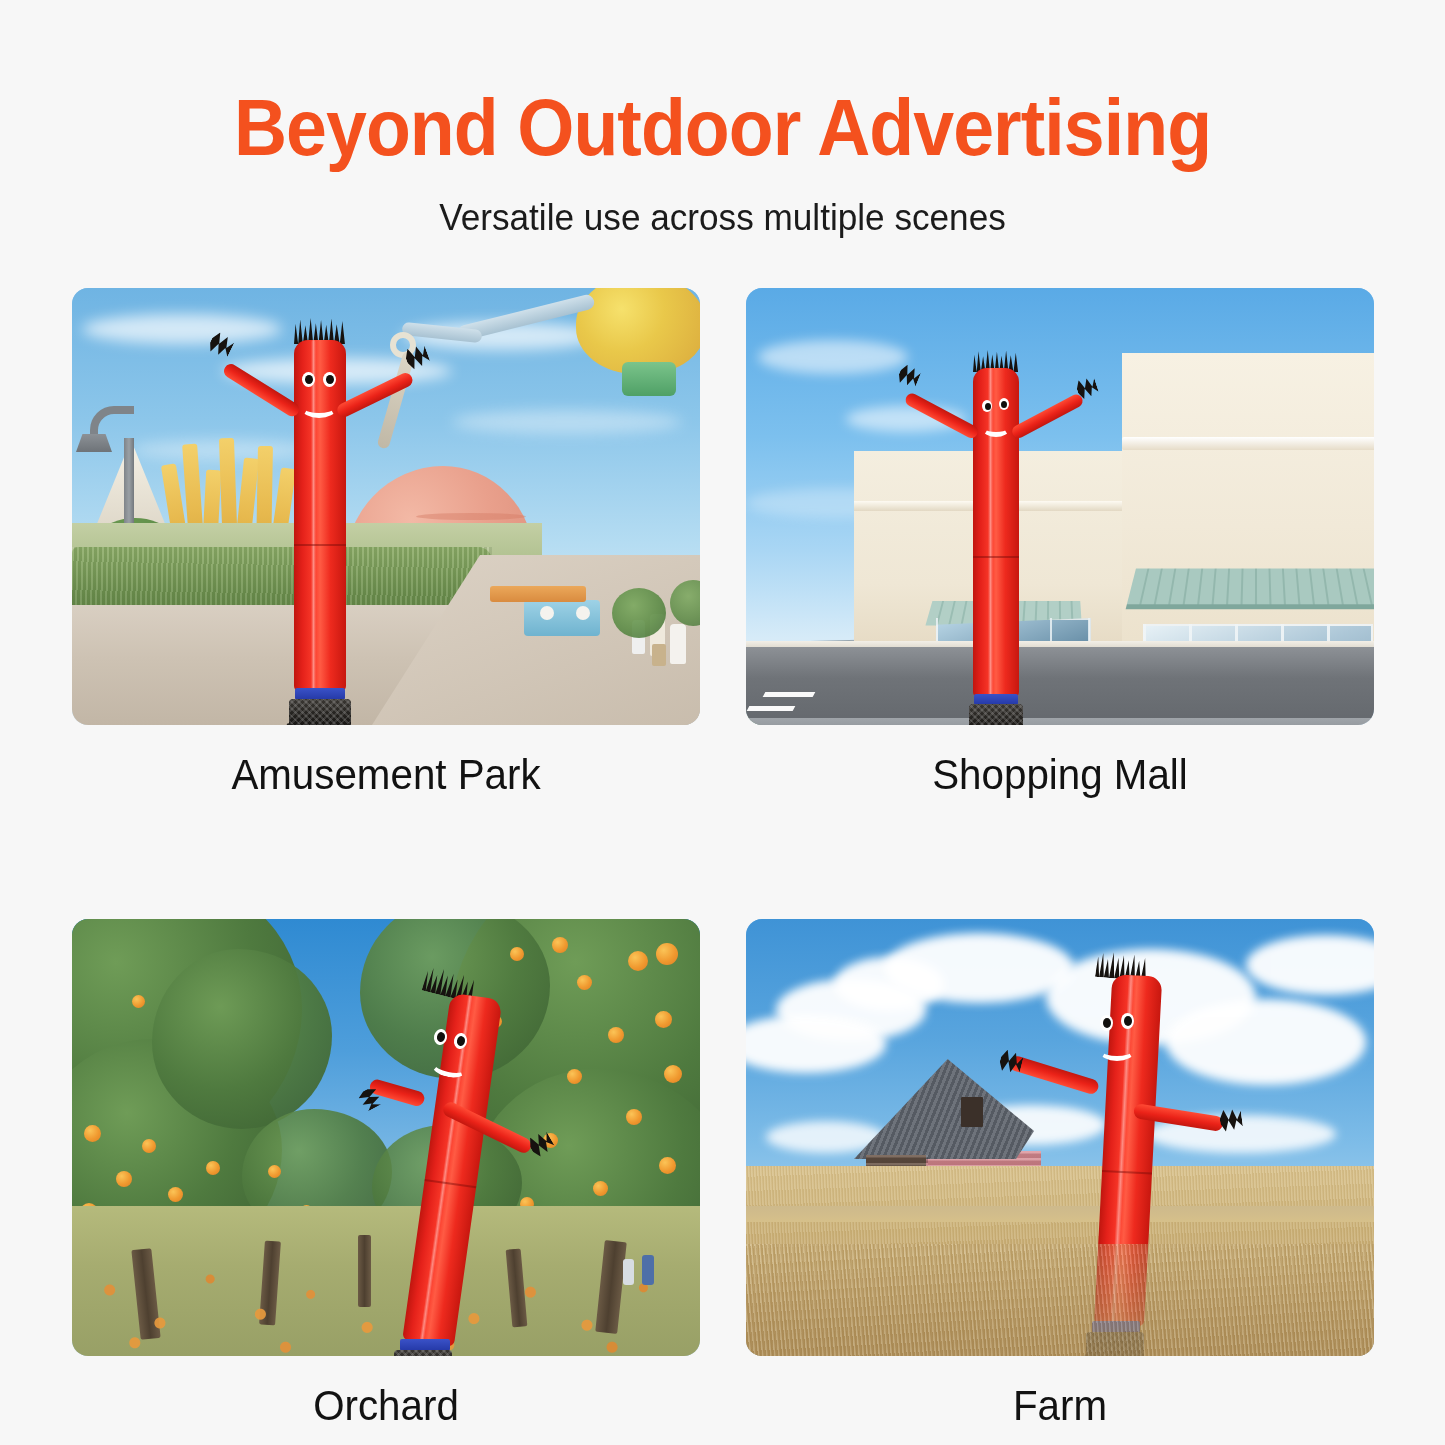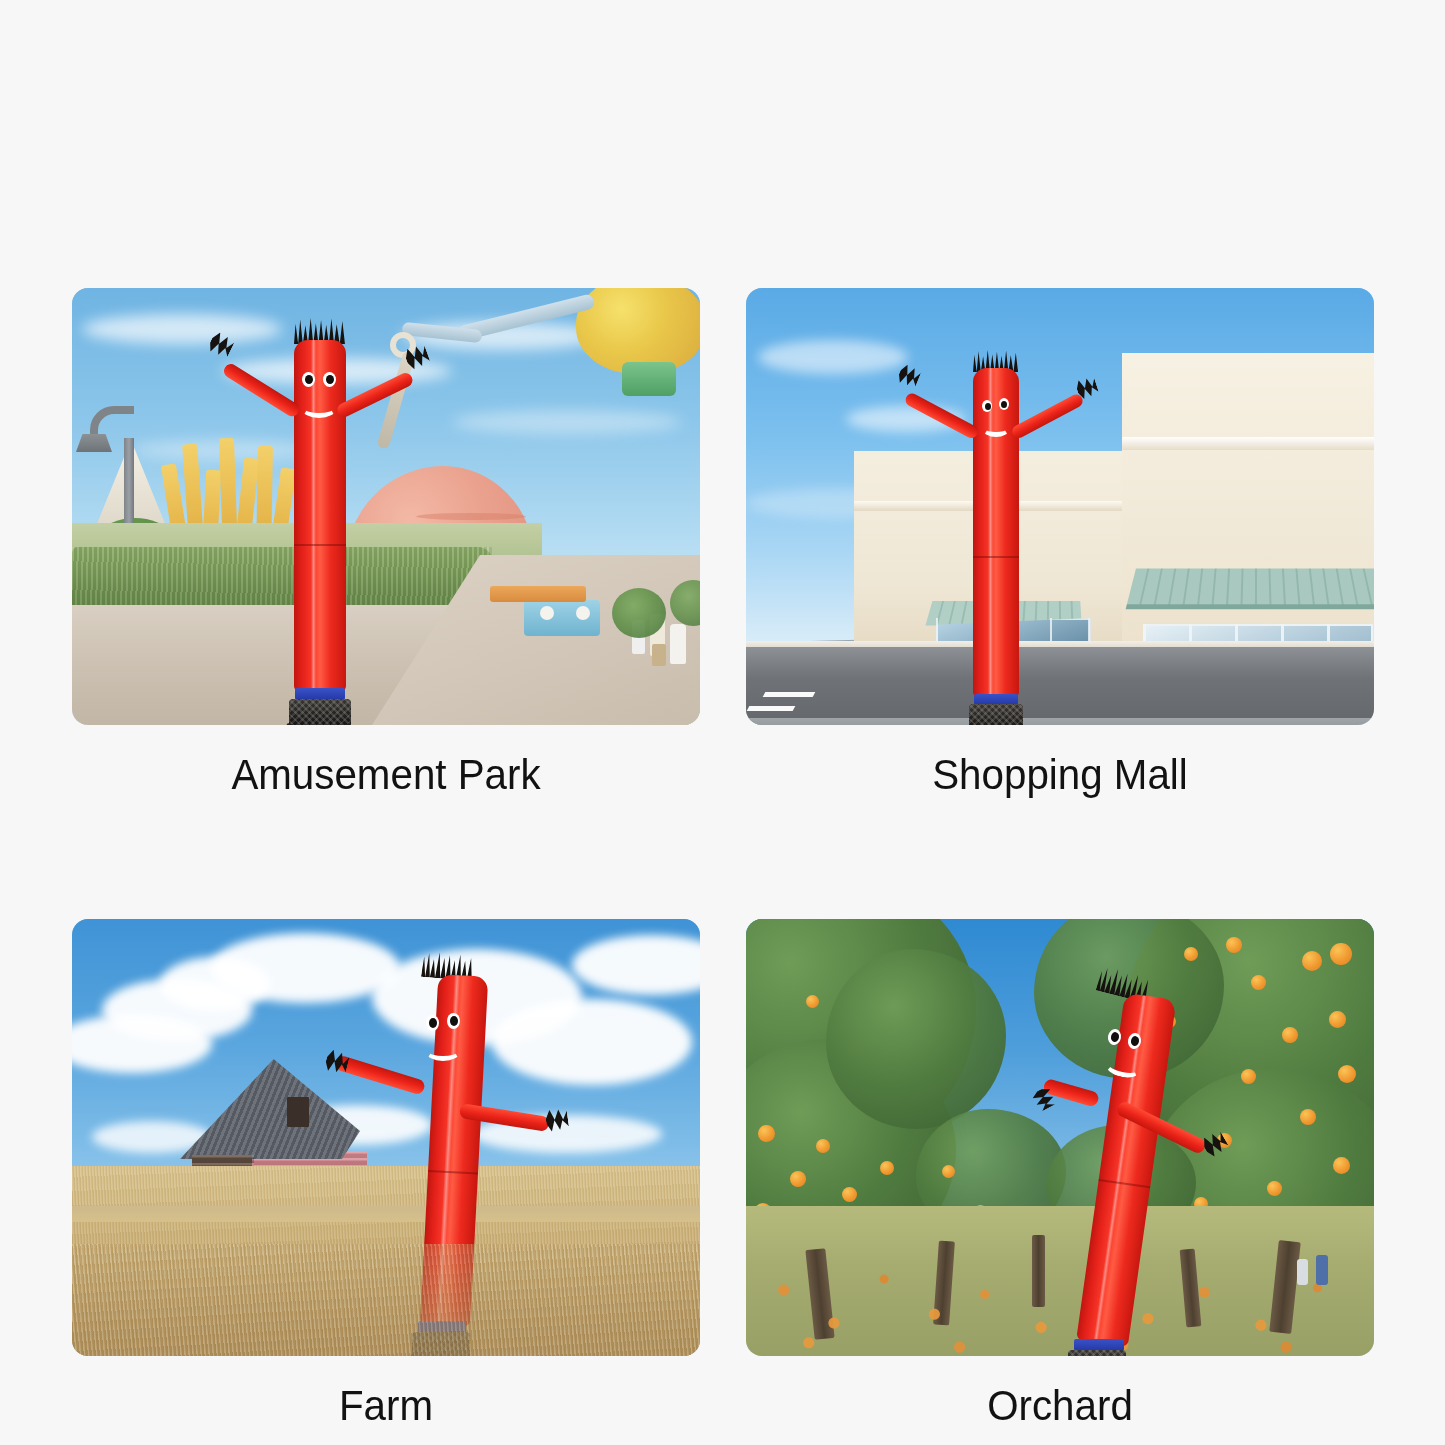--- a/index.html
+++ b/index.html
@@ -410,20 +410,24 @@
     position: absolute;
     background: #24221f;
     border-radius: 2px;
   }
 </style>
 </head>
 <body>
 
 <div class="page">
 
+  <div class="header">
+    <div class="main-title">Beyond Outdoor Advertising</div>
+    <div class="sub-title">Versatile use across multiple scenes</div>
+  </div>
 
   <div class="grid">
 
     <div class="cell">
       <div class="photo">
         <div class="layer p2-sky"></div>
 
         <div class="layer p2-cloud" style="left:10px;top:26px;width:200px;height:30px;"></div>
         <div class="layer p2-cloud" style="left:150px;top:70px;width:230px;height:26px;"></div>
         <div class="layer p2-cloud" style="left:330px;top:34px;width:200px;height:28px;"></div>
@@ -594,79 +598,20 @@
 
           <div class="arm" style="left:62px;top:78px;width:78px;height:13px;transform:rotate(-28deg);"></div>
           <div class="arm-tip" style="left:126px;top:28px;width:20px;height:20px;transform:rotate(-18deg)"></div>
 
           <div class="band-blue" style="left:23px;top:344px;width:44px;height:11px"></div>
           <div class="blower" style="left:18px;top:354px;width:54px;height:30px"></div>
 
         </div>
       </div>
       <div class="caption">Shopping Mall</div>
-    </div>
-
-    <div class="cell row2">
-      <div class="photo">
-        <div class="layer p3-sky"></div>
-
-        <div class="layer p3-cloud" style="left:30px;top:60px;width:150px;height:62px;"></div>
-        <div class="layer p3-cloud" style="left:88px;top:38px;width:110px;height:54px;"></div>
-        <div class="layer p3-cloud" style="left:-20px;top:96px;width:160px;height:58px;"></div>
-        <div class="layer p3-cloud" style="left:138px;top:14px;width:190px;height:70px;"></div>
-        <div class="layer p3-cloud" style="left:300px;top:30px;width:210px;height:96px;"></div>
-        <div class="layer p3-cloud" style="left:420px;top:80px;width:200px;height:86px;"></div>
-        <div class="layer p3-cloud" style="left:500px;top:16px;width:160px;height:60px;"></div>
-        <div class="layer p3-cloud" style="left:210px;top:186px;width:150px;height:40px;opacity:.9"></div>
-        <div class="layer p3-cloud" style="left:400px;top:196px;width:190px;height:38px;opacity:.85"></div>
-        <div class="layer p3-cloud" style="left:20px;top:202px;width:120px;height:32px;opacity:.8"></div>
-
-        <div class="layer p3-barn-gable"></div>
-        <div class="layer p3-barn-wall"></div>
-        <div class="layer p3-barn-planks"></div>
-        <div class="layer p3-roof"></div>
-        <div class="layer p3-barn-window"></div>
-        <div class="layer p3-barn-porch"></div>
-        <div class="layer" style="left:120px;top:236px;width:62px;height:58px;background:repeating-linear-gradient(180deg,rgba(255,255,255,.12) 0 2px,rgba(0,0,0,.22) 3px 8px)"></div>
-
-        <div class="layer p3-field"></div>
-        <div class="layer p3-field-tex"></div>
-        <div class="layer" style="left:0;right:0;top:287px;height:16px;background:linear-gradient(180deg,#cdb98c,#d6c08a)"></div>
-
-        <div class="man" style="left:318px;top:34px;width:190px;height:396px;">
-          <div class="man-hair" style="left:32px;top:0;width:52px;height:26px;transform:rotate(5deg)"></div>
-          <div class="man-body" style="left:30px;top:22px;width:50px;height:350px;transform:rotate(3deg);transform-origin:50% 100%;">
-            <div class="man-gloss"></div>
-            <div class="man-seam" style="top:196px"></div>
-          </div>
-          <div class="eye" style="left:36px;top:62px;width:13px;height:16px">
-            <div class="pupil" style="left:3px;top:3px;width:8px;height:10px"></div>
-          </div>
-          <div class="eye" style="left:57px;top:60px;width:13px;height:16px">
-            <div class="pupil" style="left:3px;top:3px;width:8px;height:10px"></div>
-          </div>
-          <div class="smile" style="left:36px;top:90px;width:34px;height:18px;"></div>
-
-          <div class="arm" style="left:34px;top:128px;width:92px;height:15px;transform:rotate(197deg);"></div>
-          <div class="arm-tip" style="left:-64px;top:98px;width:22px;height:22px;transform:rotate(14deg)"></div>
-
-          <div class="arm" style="left:70px;top:150px;width:90px;height:15px;transform:rotate(9deg);"></div>
-          <div class="arm-tip" style="left:156px;top:156px;width:22px;height:22px;transform:rotate(-8deg)"></div>
-
-          <div class="band-blue" style="left:28px;top:368px;width:48px;height:12px"></div>
-          <div class="blower" style="left:22px;top:379px;width:58px;height:28px"></div>
-          <div class="blower-leg" style="left:18px;top:402px;width:10px;height:18px;transform:rotate(18deg)"></div>
-
-          <div class="blower-leg" style="left:72px;top:402px;width:10px;height:18px;transform:rotate(-18deg)"></div>
-        </div>
-
-        <div class="layer" style="left:0;right:0;bottom:0;height:112px;background:repeating-linear-gradient(84deg,rgba(255,250,230,.22) 0 1px,rgba(150,118,66,.2) 2px 4px),linear-gradient(180deg,rgba(198,168,110,.25),rgba(172,140,86,.75))"></div>
-      </div>
-      <div class="caption">Farm</div>
     </div>
 
     <div class="cell row2">
       <div class="photo">
         <div class="layer p4-sky"></div>
 
         <div class="layer p4-canopy" style="left:-70px;top:-50px;width:300px;height:290px"></div>
         <div class="layer p4-canopy" style="left:-40px;top:120px;width:250px;height:230px"></div>
         <div class="layer p4-canopy" style="left:80px;top:30px;width:180px;height:180px;opacity:.95"></div>
 
@@ -739,14 +684,73 @@
           <div class="arm-tip" style="left:158px;top:162px;width:22px;height:22px;transform:rotate(-30deg)"></div>
 
           <div class="band-blue" style="left:28px;top:368px;width:50px;height:12px"></div>
           <div class="blower" style="left:22px;top:379px;width:58px;height:30px"></div>
 
         </div>
       </div>
       <div class="caption">Orchard</div>
     </div>
 
+    <div class="cell row2">
+      <div class="photo">
+        <div class="layer p3-sky"></div>
+
+        <div class="layer p3-cloud" style="left:30px;top:60px;width:150px;height:62px;"></div>
+        <div class="layer p3-cloud" style="left:88px;top:38px;width:110px;height:54px;"></div>
+        <div class="layer p3-cloud" style="left:-20px;top:96px;width:160px;height:58px;"></div>
+        <div class="layer p3-cloud" style="left:138px;top:14px;width:190px;height:70px;"></div>
+        <div class="layer p3-cloud" style="left:300px;top:30px;width:210px;height:96px;"></div>
+        <div class="layer p3-cloud" style="left:420px;top:80px;width:200px;height:86px;"></div>
+        <div class="layer p3-cloud" style="left:500px;top:16px;width:160px;height:60px;"></div>
+        <div class="layer p3-cloud" style="left:210px;top:186px;width:150px;height:40px;opacity:.9"></div>
+        <div class="layer p3-cloud" style="left:400px;top:196px;width:190px;height:38px;opacity:.85"></div>
+        <div class="layer p3-cloud" style="left:20px;top:202px;width:120px;height:32px;opacity:.8"></div>
+
+        <div class="layer p3-barn-gable"></div>
+        <div class="layer p3-barn-wall"></div>
+        <div class="layer p3-barn-planks"></div>
+        <div class="layer p3-roof"></div>
+        <div class="layer p3-barn-window"></div>
+        <div class="layer p3-barn-porch"></div>
+        <div class="layer" style="left:120px;top:236px;width:62px;height:58px;background:repeating-linear-gradient(180deg,rgba(255,255,255,.12) 0 2px,rgba(0,0,0,.22) 3px 8px)"></div>
+
+        <div class="layer p3-field"></div>
+        <div class="layer p3-field-tex"></div>
+        <div class="layer" style="left:0;right:0;top:287px;height:16px;background:linear-gradient(180deg,#cdb98c,#d6c08a)"></div>
+
+        <div class="man" style="left:318px;top:34px;width:190px;height:396px;">
+          <div class="man-hair" style="left:32px;top:0;width:52px;height:26px;transform:rotate(5deg)"></div>
+          <div class="man-body" style="left:30px;top:22px;width:50px;height:350px;transform:rotate(3deg);transform-origin:50% 100%;">
+            <div class="man-gloss"></div>
+            <div class="man-seam" style="top:196px"></div>
+          </div>
+          <div class="eye" style="left:36px;top:62px;width:13px;height:16px">
+            <div class="pupil" style="left:3px;top:3px;width:8px;height:10px"></div>
+          </div>
+          <div class="eye" style="left:57px;top:60px;width:13px;height:16px">
+            <div class="pupil" style="left:3px;top:3px;width:8px;height:10px"></div>
+          </div>
+          <div class="smile" style="left:36px;top:90px;width:34px;height:18px;"></div>
+
+          <div class="arm" style="left:34px;top:128px;width:92px;height:15px;transform:rotate(197deg);"></div>
+          <div class="arm-tip" style="left:-64px;top:98px;width:22px;height:22px;transform:rotate(14deg)"></div>
+
+          <div class="arm" style="left:70px;top:150px;width:90px;height:15px;transform:rotate(9deg);"></div>
+          <div class="arm-tip" style="left:156px;top:156px;width:22px;height:22px;transform:rotate(-8deg)"></div>
+
+          <div class="band-blue" style="left:28px;top:368px;width:48px;height:12px"></div>
+          <div class="blower" style="left:22px;top:379px;width:58px;height:28px"></div>
+          <div class="blower-leg" style="left:18px;top:402px;width:10px;height:18px;transform:rotate(18deg)"></div>
+
+          <div class="blower-leg" style="left:72px;top:402px;width:10px;height:18px;transform:rotate(-18deg)"></div>
+        </div>
+
+        <div class="layer" style="left:0;right:0;bottom:0;height:112px;background:repeating-linear-gradient(84deg,rgba(255,250,230,.22) 0 1px,rgba(150,118,66,.2) 2px 4px),linear-gradient(180deg,rgba(198,168,110,.25),rgba(172,140,86,.75))"></div>
+      </div>
+      <div class="caption">Farm</div>
+    </div>
+
   </div>
 </div>
 
 </body></html>

